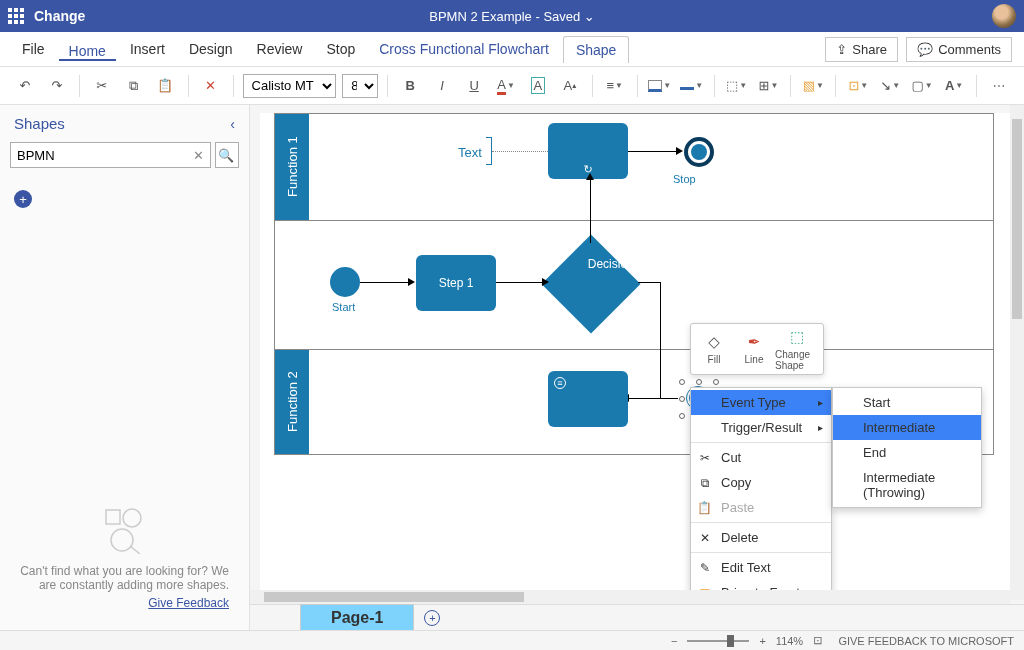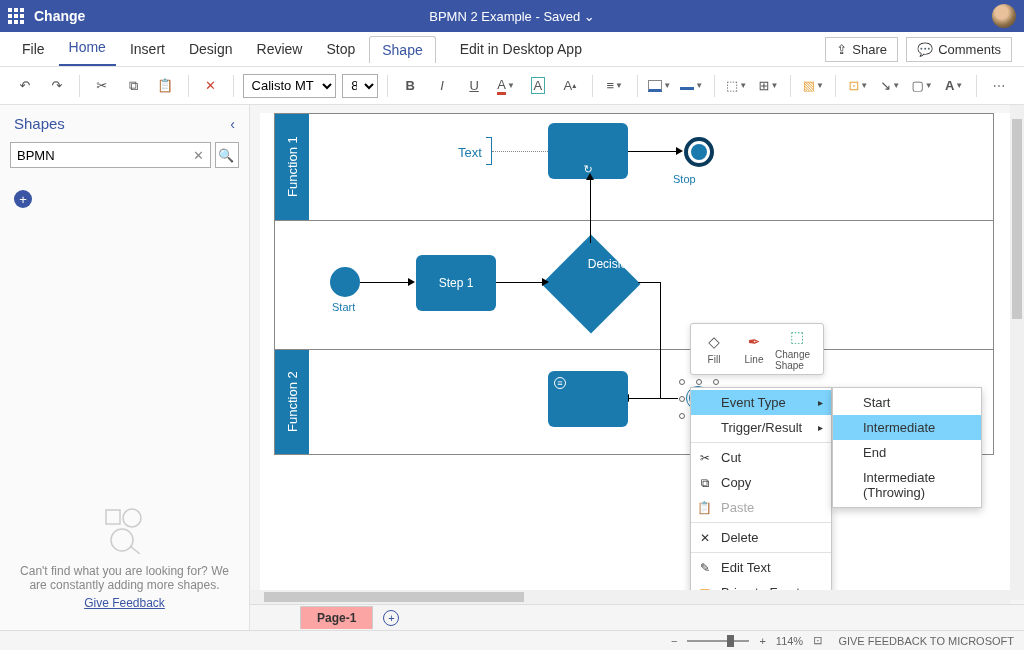--- a/index.html
+++ b/index.html
@@ -5,21 +5,21 @@
 *{box-sizing:border-box;margin:0;padding:0;font-family:"Segoe UI",Arial,sans-serif}
 body{width:1024px;height:650px;overflow:hidden;background:#fff;font-size:13px;color:#333}
 .titlebar{height:32px;background:#3955a3;color:#fff;display:flex;align-items:center;padding:0 8px;position:relative}
 .waffle{width:16px;height:16px;margin-right:10px;display:grid;grid-template-columns:repeat(3,4px);grid-template-rows:repeat(3,4px);gap:2px}
 .waffle span{background:#fff;width:4px;height:4px}
 .app-name{font-size:14px;font-weight:600}
 .doc-title{position:absolute;left:50%;transform:translateX(-50%);font-size:13px}
 .avatar{width:24px;height:24px;border-radius:50%;background:radial-gradient(circle at 40% 35%,#e8c19a 30%,#8b6f47 60%,#4a3829);margin-left:auto}
 .tabbar{height:35px;display:flex;align-items:center;padding:0 12px;border-bottom:1px solid #e1e1e1;gap:4px}
 .tab{padding:6px 10px;font-size:14px;color:#333;cursor:pointer}
-.tab.active{color:#3955a3;border-bottom:2px solid #3955a3;padding-bottom:9px}
+.tab.active{color:#3955a3;border-bottom:2px solid #3955a3;padding-bottom:0}
 .tab.selected{color:#3955a3}
 .tab.boxed{border:1px solid #c8c8c8;border-bottom:none;border-radius:3px 3px 0 0;background:#fff;padding:5px 12px}
 .tabbar-right{margin-left:auto;display:flex;gap:8px}
 .btn-outline{border:1px solid #c8c8c8;padding:4px 10px;font-size:13px;display:flex;align-items:center;gap:5px;cursor:pointer}
 .ribbon{height:38px;display:flex;align-items:center;padding:0 12px;border-bottom:1px solid #e1e1e1;gap:6px}
 .rbtn{width:26px;height:26px;display:flex;align-items:center;justify-content:center;cursor:pointer;color:#555}
 .sep{width:1px;height:22px;background:#ddd;margin:0 3px}
 .font-select{height:24px;border:1px solid #adadad;font-size:13px;padding:0 4px;background:#fff}
 .font-name{width:94px}
 .font-size{width:36px}
@@ -28,21 +28,21 @@
 .sidebar{width:250px;border-right:1px solid #e1e1e1;background:#fafafa;display:flex;flex-direction:column}
 .side-header{display:flex;align-items:center;padding:10px 14px;color:#3955a3;font-size:15px}
 .collapse-icon{margin-left:auto;color:#3955a3;font-size:14px}
 .search-wrap{display:flex;padding:0 10px 8px;gap:4px}
 .search-box{flex:1;height:26px;border:1px solid #adadad;display:flex;align-items:center;padding:0 6px;background:#fff}
 .search-box input{border:none;outline:none;flex:1;font-size:13px}
 .search-btn{width:28px;height:26px;border:1px solid #adadad;display:flex;align-items:center;justify-content:center;background:#fff}
 .side-body{padding:12px 14px;display:flex;gap:10px}
 .plus-circle{width:18px;height:18px;border-radius:50%;background:#3955a3;color:#fff;display:flex;align-items:center;justify-content:center;font-size:13px;flex-shrink:0;margin-top:2px}
 .no-results{font-size:14px;color:#333;line-height:1.4}
-.side-bottom{margin-top:auto;padding:20px;text-align:center;color:#888;font-size:12px}
+.side-bottom{margin-top:auto;padding:20px;text-align:right;color:#888;font-size:12px}
 .placeholder-icon{width:50px;height:50px;margin:0 auto 10px;position:relative}
 .feedback-link{color:#3955a3;text-decoration:underline;cursor:pointer}
 .canvas-area{flex:1;position:relative;background:#f5f5f5;overflow:hidden}
 .canvas{position:absolute;left:10px;top:8px;right:10px;bottom:30px;background:#fff}
 .lane{position:absolute;left:14px;border:1px solid #888}
 .lane-header{position:absolute;left:0;top:0;bottom:0;width:34px;background:#1a7aad;color:#fff;display:flex;align-items:center;justify-content:center;writing-mode:vertical-rl;transform:rotate(180deg);font-size:13px}
 .lane1{top:0;width:720px;height:108px}
 .lane2{top:108px;width:720px;height:128px}
 .lane3{top:236px;width:720px;height:106px}
 .shape-task{position:absolute;width:80px;height:56px;background:#1a7aad;border-radius:6px;color:#fff;display:flex;align-items:center;justify-content:center;font-size:12px}
@@ -55,30 +55,30 @@
 .connector{position:absolute;background:#000}
 .arrow-right{position:absolute;width:0;height:0;border-top:4px solid transparent;border-bottom:4px solid transparent;border-left:7px solid #000}
 .arrow-up{position:absolute;width:0;height:0;border-left:4px solid transparent;border-right:4px solid transparent;border-bottom:7px solid #000}
 .text-label{position:absolute;color:#1a7aad;font-size:13px}
 .bracket{position:absolute;border-right:1px solid #1a7aad;border-top:1px solid #1a7aad;border-bottom:1px solid #1a7aad;width:6px}
 .dotted{position:absolute;border-top:1px dotted #888}
 .mini-toolbar{position:absolute;background:#fff;border:1px solid #c8c8c8;border-radius:3px;display:flex;padding:4px;gap:2px;box-shadow:0 2px 6px rgba(0,0,0,0.15)}
 .mini-btn{width:38px;height:42px;display:flex;flex-direction:column;align-items:center;justify-content:center;font-size:10px;color:#555;gap:3px}
 .ctx-menu{position:absolute;background:#fff;border:1px solid #c8c8c8;box-shadow:0 3px 8px rgba(0,0,0,0.2);font-size:13px;padding:2px 0;min-width:140px}
 .ctx-item{padding:5px 26px 5px 30px;display:flex;align-items:center;position:relative;cursor:pointer}
-.ctx-item.hover{background:#7dd3fc}
+.ctx-item.hover{background:#3b82f6}
 .ctx-item.disabled{color:#aaa}
 .ctx-item .arrow{position:absolute;right:8px;font-size:10px}
 .ctx-item .icon{position:absolute;left:6px;width:16px;text-align:center;font-size:12px}
 .ctx-sep{height:1px;background:#e1e1e1;margin:2px 0}
 .event-shape{position:absolute;width:24px;height:24px;border-radius:50%;border:2px solid #1a7aad;background:#fff}
 .selection-handles{position:absolute;pointer-events:none}
 .handle{position:absolute;width:6px;height:6px;background:#fff;border:1px solid #666;border-radius:50%}
 .page-tabs{position:absolute;bottom:0;left:0;right:0;height:26px;background:#f5f5f5;border-top:1px solid #ddd;display:flex;align-items:center;padding-left:50px}
-.page-tab{padding:4px 16px;border:1px solid #ccc;border-bottom:none;background:#fca5a5;font-size:12px;font-weight:600;color:#333}
+.page-tab{padding:4px 30px;border:1px solid #ccc;border-bottom:none;background:#7dd3fc;font-size:16px;font-weight:600;color:#333}
 .add-page{margin-left:10px;width:16px;height:16px;border:1px solid #3955a3;border-radius:50%;color:#3955a3;display:flex;align-items:center;justify-content:center;font-size:11px}
 .statusbar{height:20px;background:#f5f5f5;border-top:1px solid #ddd;display:flex;align-items:center;justify-content:flex-end;padding:0 10px;font-size:11px;color:#666;gap:10px}
 .zoom-slider{width:62px;height:2px;background:#999;position:relative}
 .zoom-thumb{position:absolute;width:7px;height:12px;background:#666;top:-5px;left:40px}
 .scrollbar-v{position:absolute;right:0;top:0;bottom:30px;width:14px;background:#f0f0f0}
 .scrollbar-h{position:absolute;left:0;right:14px;bottom:26px;height:14px;background:#f0f0f0}
 .scroll-thumb{background:#c8c8c8;position:absolute}
 .loop-icon{position:absolute;bottom:3px;left:50%;transform:translateX(-50%);color:#fff;font-size:11px}
 svg{display:block}
 </style>
@@ -102,22 +102,22 @@
   <div class="avatar"></div>
 </div>
 
 <div class="tabbar">
   <div class="tab">File</div>
   <div class="tab active">Home</div>
   <div class="tab">Insert</div>
   <div class="tab">Design</div>
   <div class="tab">Review</div>
   <div class="tab">Stop</div>
+  <div class="tab selected">Cross Functional Flowchart</div>
   <div class="tab boxed selected">Shape</div>
-  <div class="tab" style="margin-left:10px">Edit in Desktop App</div>
   <div class="tabbar-right">
     <div class="btn-outline">
         <span>⇪</span>
         <span>Share</span>
       </div>
     <div class="btn-outline">
         <span>💬</span>
         <span>Comments</span>
       </div>
   </div>

